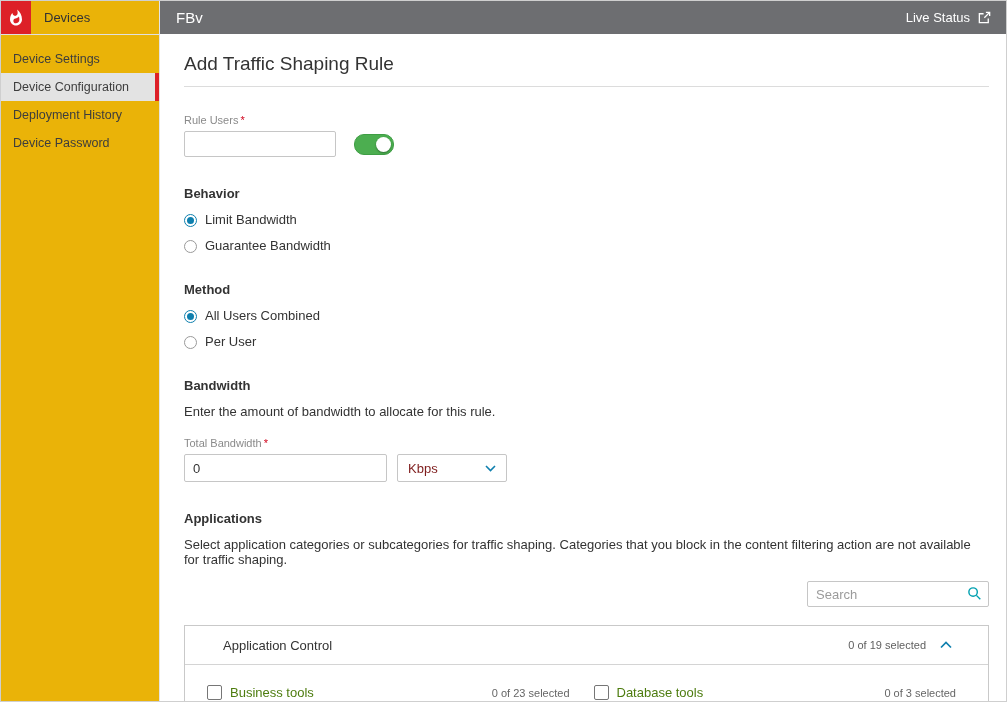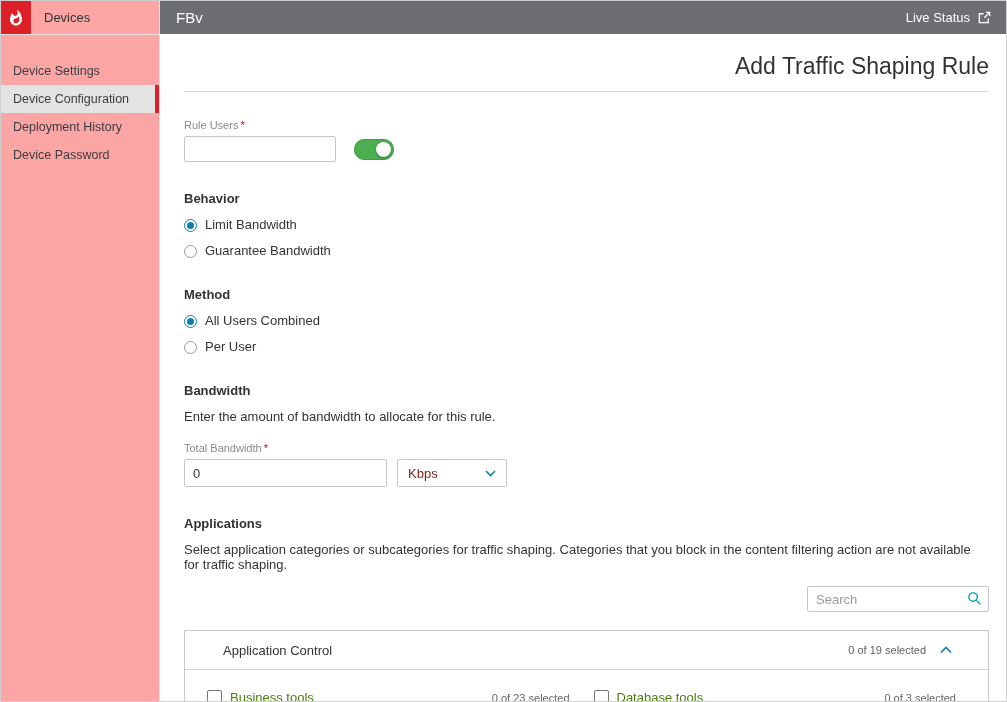--- a/index.html
+++ b/index.html
@@ -1,35 +1,35 @@
 <!DOCTYPE html>
 <html><head>
 <meta charset="utf-8">
 <style>
   html,body{margin:0;padding:0;background:#fff;font-family:"Liberation Sans",sans-serif;}
   .app{width:1007px;height:702px;box-sizing:border-box;border:1px solid #cfcfcf;display:flex;overflow:hidden;background:#fff;}
 
   
-  .sidebar{width:158px;flex-shrink:0;background:#fca5a5;border-right:1px solid #e4e4e4;display:flex;flex-direction:column;gap:12px;}
+  .sidebar{width:158px;flex-shrink:0;background:#eab308;border-right:1px solid #e4e4e4;display:flex;flex-direction:column;}
   .sidebar-header{height:33px;display:flex;align-items:center;border-bottom:1px solid #e0e0e0;}
   .logo{width:30px;height:33px;background:#dd2027;display:flex;align-items:center;justify-content:center;flex-shrink:0;cursor:pointer;}
   .brand{margin-left:13px;font-size:13px;color:#333;}
   .nav{padding-top:10px;}
   .nav-item{position:relative;padding:7px 12px;font-size:12.5px;color:#3d3d3d;cursor:pointer;}
   .nav-item.active{background:#e3e3e3;}
   .nav-item.active::after{content:"";position:absolute;right:0;top:0;width:4px;height:100%;background:#dd2027;}
 
   
   .main{flex:1;min-width:0;display:flex;flex-direction:column;}
   .topbar{height:33px;flex-shrink:0;background:#6d6e71;color:#fff;display:flex;align-items:center;justify-content:space-between;padding:0 14px 0 16px;}
   .topbar-title{font-size:15px;}
   .live-status{display:flex;align-items:center;gap:7px;font-size:13px;cursor:pointer;}
 
   .content{flex:1;overflow:hidden;padding:0 17px 0 24px;}
-  h1{font-size:23px;font-weight:400;color:#333;margin:19px 0 0 0;text-align:right;}
+  h1{font-size:19px;font-weight:400;color:#333;margin:19px 0 0 0;}
   .title-rule{border:none;border-top:1px solid #dcdcdc;margin:11px 0 0 0;}
   h2{font-size:13px;font-weight:700;color:#333;margin:0;}
   .desc{font-size:13px;color:#333;margin:11px 0 0 0;}
 
   .field-label{font-size:11px;color:#8a8a8a;margin-top:27px;}
   .req{color:#d0021b;margin-left:2px;}
 
   .rule-row{display:flex;align-items:center;margin-top:5px;}
   .text-input{height:26px;box-sizing:border-box;border:1px solid #c6c6c6;border-radius:2px;font-size:13px;color:#333;padding:0 8px;font-family:"Liberation Sans",sans-serif;}
   .text-input::placeholder{color:#9b9b9b;}

